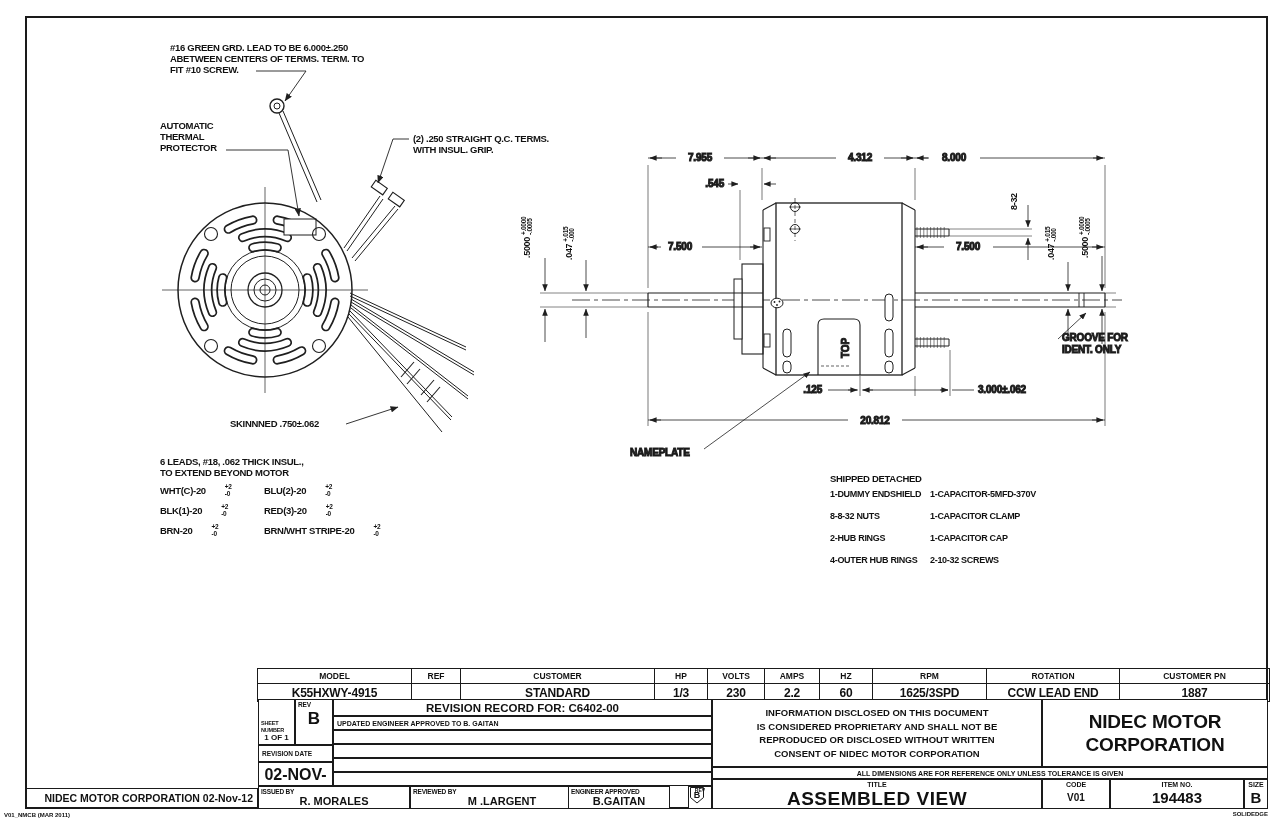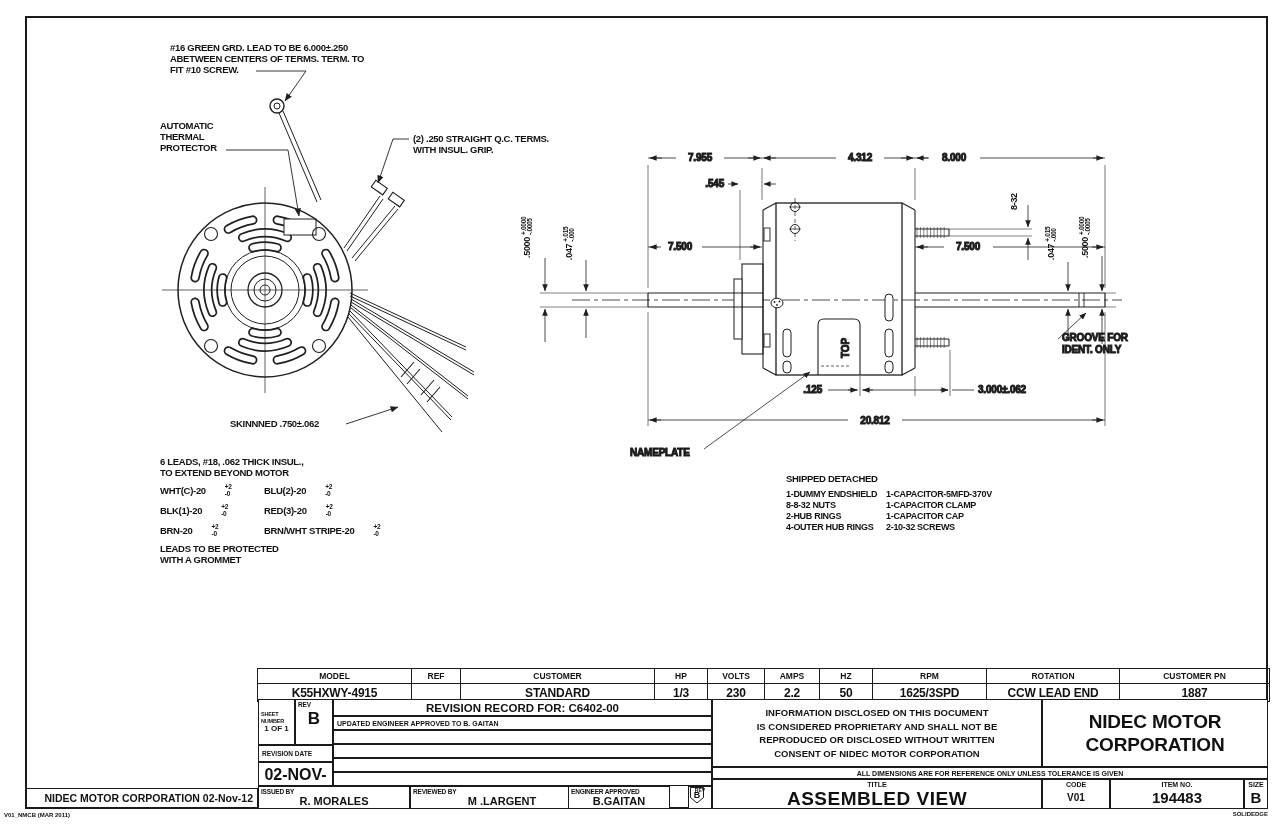--- a/index.html
+++ b/index.html
@@ -6,21 +6,21 @@
   #page{position:relative;width:1280px;height:828px;background:#ffffff;font-family:"Liberation Sans",sans-serif;color:#111;overflow:hidden;}
   #sheet-border{position:absolute;left:25px;top:16px;width:1239px;height:789px;border:2px solid #1a1a1a;}
   svg{position:absolute;left:0;top:0;}
   svg text{font-family:"Liberation Sans",sans-serif;font-weight:700;fill:#111;font-size:10px;letter-spacing:-0.2px;}
   .note{position:absolute;font-size:9.5px;font-weight:700;line-height:11px;letter-spacing:-0.3px;white-space:pre-line;}
   .pre{white-space:pre-line;}
   .rot{position:absolute;display:flex;align-items:center;gap:2px;white-space:nowrap;font-size:9px;font-weight:700;transform:rotate(-90deg);transform-origin:0 100%;line-height:10px;height:14px;letter-spacing:-0.3px;}
   .tolstack{display:inline-flex;flex-direction:column;font-size:6.5px;line-height:6.5px;font-weight:700;}
   .lead-grid{display:grid;grid-template-columns:100px auto;row-gap:7px;column-gap:4px;margin:6px 0;}
   .lead-item{display:inline-flex;align-items:center;gap:19px;font-size:9.5px;font-weight:700;letter-spacing:-0.3px;}
-  .ship-grid{display:grid;grid-template-columns:100px auto;row-gap:1px;margin-top:5px;font-size:9px;font-weight:700;letter-spacing:-0.3px;}
+  .ship-grid{display:grid;grid-template-columns:100px auto;row-gap:12px;margin-top:5px;font-size:9px;font-weight:700;letter-spacing:-0.3px;}
   .tb{position:absolute;box-sizing:border-box;border:1px solid #1a1a1a;background:#fff;}
   .boxlabel{font-size:6.5px;font-weight:700;line-height:6.5px;padding:2px 0 0 2px;letter-spacing:-0.2px;}
   .boxvalue{text-align:center;font-weight:700;}
   table#spec{position:absolute;left:257px;top:668px;border-collapse:collapse;table-layout:fixed;}
   table#spec th,table#spec td{border:1px solid #1a1a1a;padding:0;text-align:center;overflow:hidden;}
   table#spec th{height:14px;font-size:8.5px;font-weight:700;}
   table#spec td{height:17px;font-size:12px;font-weight:700;letter-spacing:-0.2px;}
   .flexcol{display:flex;flex-direction:column;align-items:center;justify-content:flex-start;}
   .tiny-id{position:absolute;font-size:6px;font-weight:700;letter-spacing:0;}
 </style>
@@ -339,22 +339,20 @@
           </span>
         </span>
       <span class="lead-item">
           <span>BRN/WHT STRIPE-20</span>
           <span class="tolstack">
             <span>+2</span>
             <span>-0</span>
           </span>
         </span>
     </div>
-    <div class="note" style="position:static;">LEADS TO BE PROTECTED
-WITH A GROMMET</div>
   </div>
 
   <div class="rot" style="left:534px;top:244px;">
     <span>.5000</span>
     <span class="tolstack">
         <span>+.0000</span>
         <span>-.0005</span>
       </span>
   </div>
   <div class="rot" style="left:576px;top:246px;">
@@ -375,21 +373,21 @@
       </span>
   </div>
   <div class="rot" style="left:1092px;top:244px;">
     <span>.5000</span>
     <span class="tolstack">
         <span>+.0000</span>
         <span>-.0005</span>
       </span>
   </div>
 
-  <div style="position:absolute;left:786px;top:473px;width:310px;">
+  <div style="position:absolute;left:830px;top:473px;width:310px;">
     <div class="note" style="position:static;">SHIPPED DETACHED</div>
     <div class="ship-grid">
       <span>1-DUMMY ENDSHIELD</span>
         <span>1-CAPACITOR-5MFD-370V</span>
       <span>8-8-32 NUTS</span>
         <span>1-CAPACITOR CLAMP</span>
       <span>2-HUB RINGS</span>
         <span>1-CAPACITOR CAP</span>
       <span>4-OUTER HUB RINGS</span>
         <span>2-10-32 SCREWS</span>
@@ -422,29 +420,29 @@
       <th>ROTATION</th>
       <th>CUSTOMER PN</th>
     </tr>
     <tr>
       <td>K55HXWY-4915</td>
       <td></td>
       <td>STANDARD</td>
       <td>1/3</td>
       <td>230</td>
       <td>2.2</td>
-      <td>50</td>
+      <td>60</td>
       <td>1625/3SPD</td>
       <td>CCW LEAD END</td>
       <td>1887</td>
     </tr>
   </tbody>
     </table>
 
-  <div class="tb flexcol" style="left:258px;top:699px;width:37px;height:46px;justify-content:center;">
+  <div class="tb flexcol" style="left:258px;top:699px;width:37px;height:46px;justify-content:flex-end;">
     <div class="boxlabel pre" style="font-size:5.5px;align-self:flex-start;">SHEET
 NUMBER</div>
     <div class="boxvalue" style="font-size:8px;padding-bottom:2px;">1 OF 1</div>
   </div>
   <div class="tb flexcol" style="left:295px;top:699px;width:38px;height:46px;">
     <div class="boxlabel" style="align-self:flex-start;">REV</div>
     <div class="boxvalue" style="font-size:17px;">B</div>
   </div>
   <div class="tb" style="left:333px;top:699px;width:379px;height:17px;text-align:center;font-size:11.5px;font-weight:700;line-height:16px;">REVISION RECORD FOR: C6402-00</div>
   <div class="tb" style="left:333px;top:716px;width:379px;height:14px;font-size:7px;font-weight:700;line-height:13px;padding-left:3px;">UPDATED ENGINEER APPROVED TO B. GAITAN</div>

